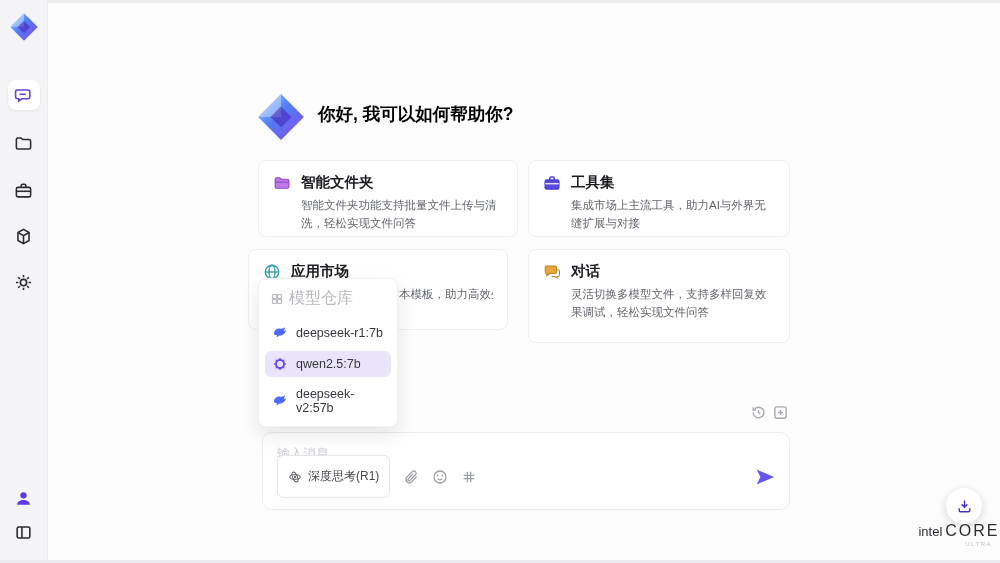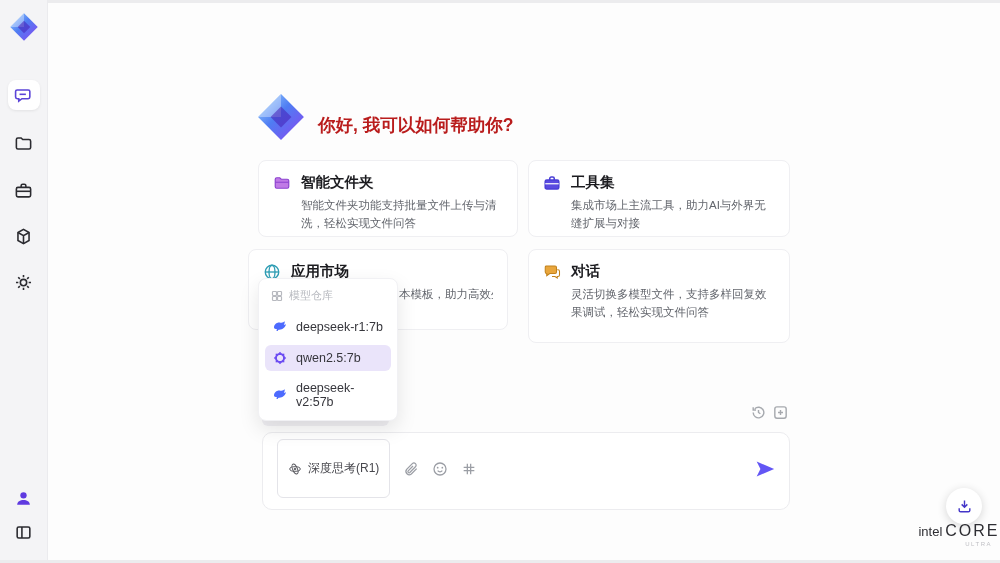--- a/index.html
+++ b/index.html
@@ -23,41 +23,41 @@
   .sb-folder { margin-top:18px; }
   .sb-tool { margin-top:17px; }
   .sb-cube { margin-top:16px; }
   .sb-gear { margin-top:16px; }
   .sb-spacer { flex:1; }
   .sb-user { color:#5f3ae0; }
   .sb-panel { margin-bottom:16px; margin-top:4px; }
 
   
   .greet-logo { position:absolute; left:256px; top:92px; width:50px; height:50px; }
-  .greet-title { position:absolute; left:318px; top:113px; font-size:17.5px; font-weight:700; color:#b91c1c; }
+  .greet-title { position:absolute; left:318px; top:102px; font-size:17.5px; font-weight:700; color:#000000; }
 
   
   .card { position:absolute; background:#fff; border:1px solid #efeff2; border-radius:8px;
           padding:12px 14px; cursor:pointer; }
   .card-1 { left:258px; top:160px; width:260px; height:77px; }
   .card-2 { left:528px; top:160px; width:262px; height:77px; }
   .card-3 { left:248px; top:249px; width:260px; height:81px; }
   .card-4 { left:528px; top:249px; width:262px; height:94px; }
   .card-head { display:flex; align-items:center; gap:10px; }
   .card-head svg { width:18px; height:18px; flex:0 0 auto; }
   .card-title { font-size:14.5px; font-weight:700; color:#1c1c20; }
   .card-desc { margin-top:5px; margin-left:28px; font-size:11.5px; color:#63666d; line-height:1.55; }
   .card-3 .card-desc { text-indent:108px; white-space:nowrap; overflow:hidden; }
 
   
   .dropdown { position:absolute; left:258px; top:278px; width:140px; z-index:30;
               background:#fff; border:1px solid #f1f1f4; border-radius:8px; padding:6px;
               box-shadow:0 8px 20px rgba(0,0,0,.10); }
   .dd-header { display:flex; align-items:center; gap:6px; padding:3px 6px 6px 6px;
-               font-size:11px; color:#b7b9bf; }
+               font-size:16px; color:#b7b9bf; }
   .dd-header svg { width:12px; height:12px; }
   .dd-item { display:flex; align-items:center; gap:8px; padding:5px 7px; margin-top:5px;
              border-radius:6px; font-size:12.5px; color:#36363c; cursor:pointer; }
   .dd-item svg { width:16px; height:16px; flex:0 0 auto; }
   .dd-item.selected { background:#eae4fa; }
 
   
   .model-pill { position:absolute; left:262px; top:400px; height:26px; z-index:10;
                 display:inline-flex; align-items:center; gap:7px; padding:0 10px;
                 background:#f0eff3; border-radius:6px; cursor:pointer; }
@@ -71,21 +71,21 @@
 
   
   .input-card { position:absolute; left:262px; top:432px; width:528px; height:78px;
                 background:#fff; border:1px solid #ececef; border-radius:10px; }
   .input-card textarea { position:absolute; left:14px; top:12px; width:498px; height:42px;
                 border:none; outline:none; resize:none; font-family:inherit;
                 font-size:13px; color:#2d2d32; background:transparent; }
   .input-card textarea::placeholder { color:#cbccd2; }
   .input-tools { position:absolute; left:14px; right:14px; bottom:11px;
                  display:flex; align-items:center; gap:13px; }
-  .deep-pill { display:inline-flex; align-items:center; gap:6px; padding:20px 10px;
+  .deep-pill { display:inline-flex; align-items:center; gap:6px; padding:12px 10px;
                border:1px solid #e4e4e9; border-radius:6px; font-size:12px; color:#47474d;
                background:#fff; cursor:pointer; }
   .deep-pill svg { width:14px; height:14px; color:#55555b; }
   .tool-icon { width:16px; height:16px; color:#9b9ea5; cursor:pointer; }
   .tool-icon svg { width:100%; height:100%; }
   .tools-spacer { flex:1; }
   .send-btn { width:20px; height:20px; color:#6356f5; cursor:pointer; }
   .send-btn svg { width:100%; height:100%; }
 
   

